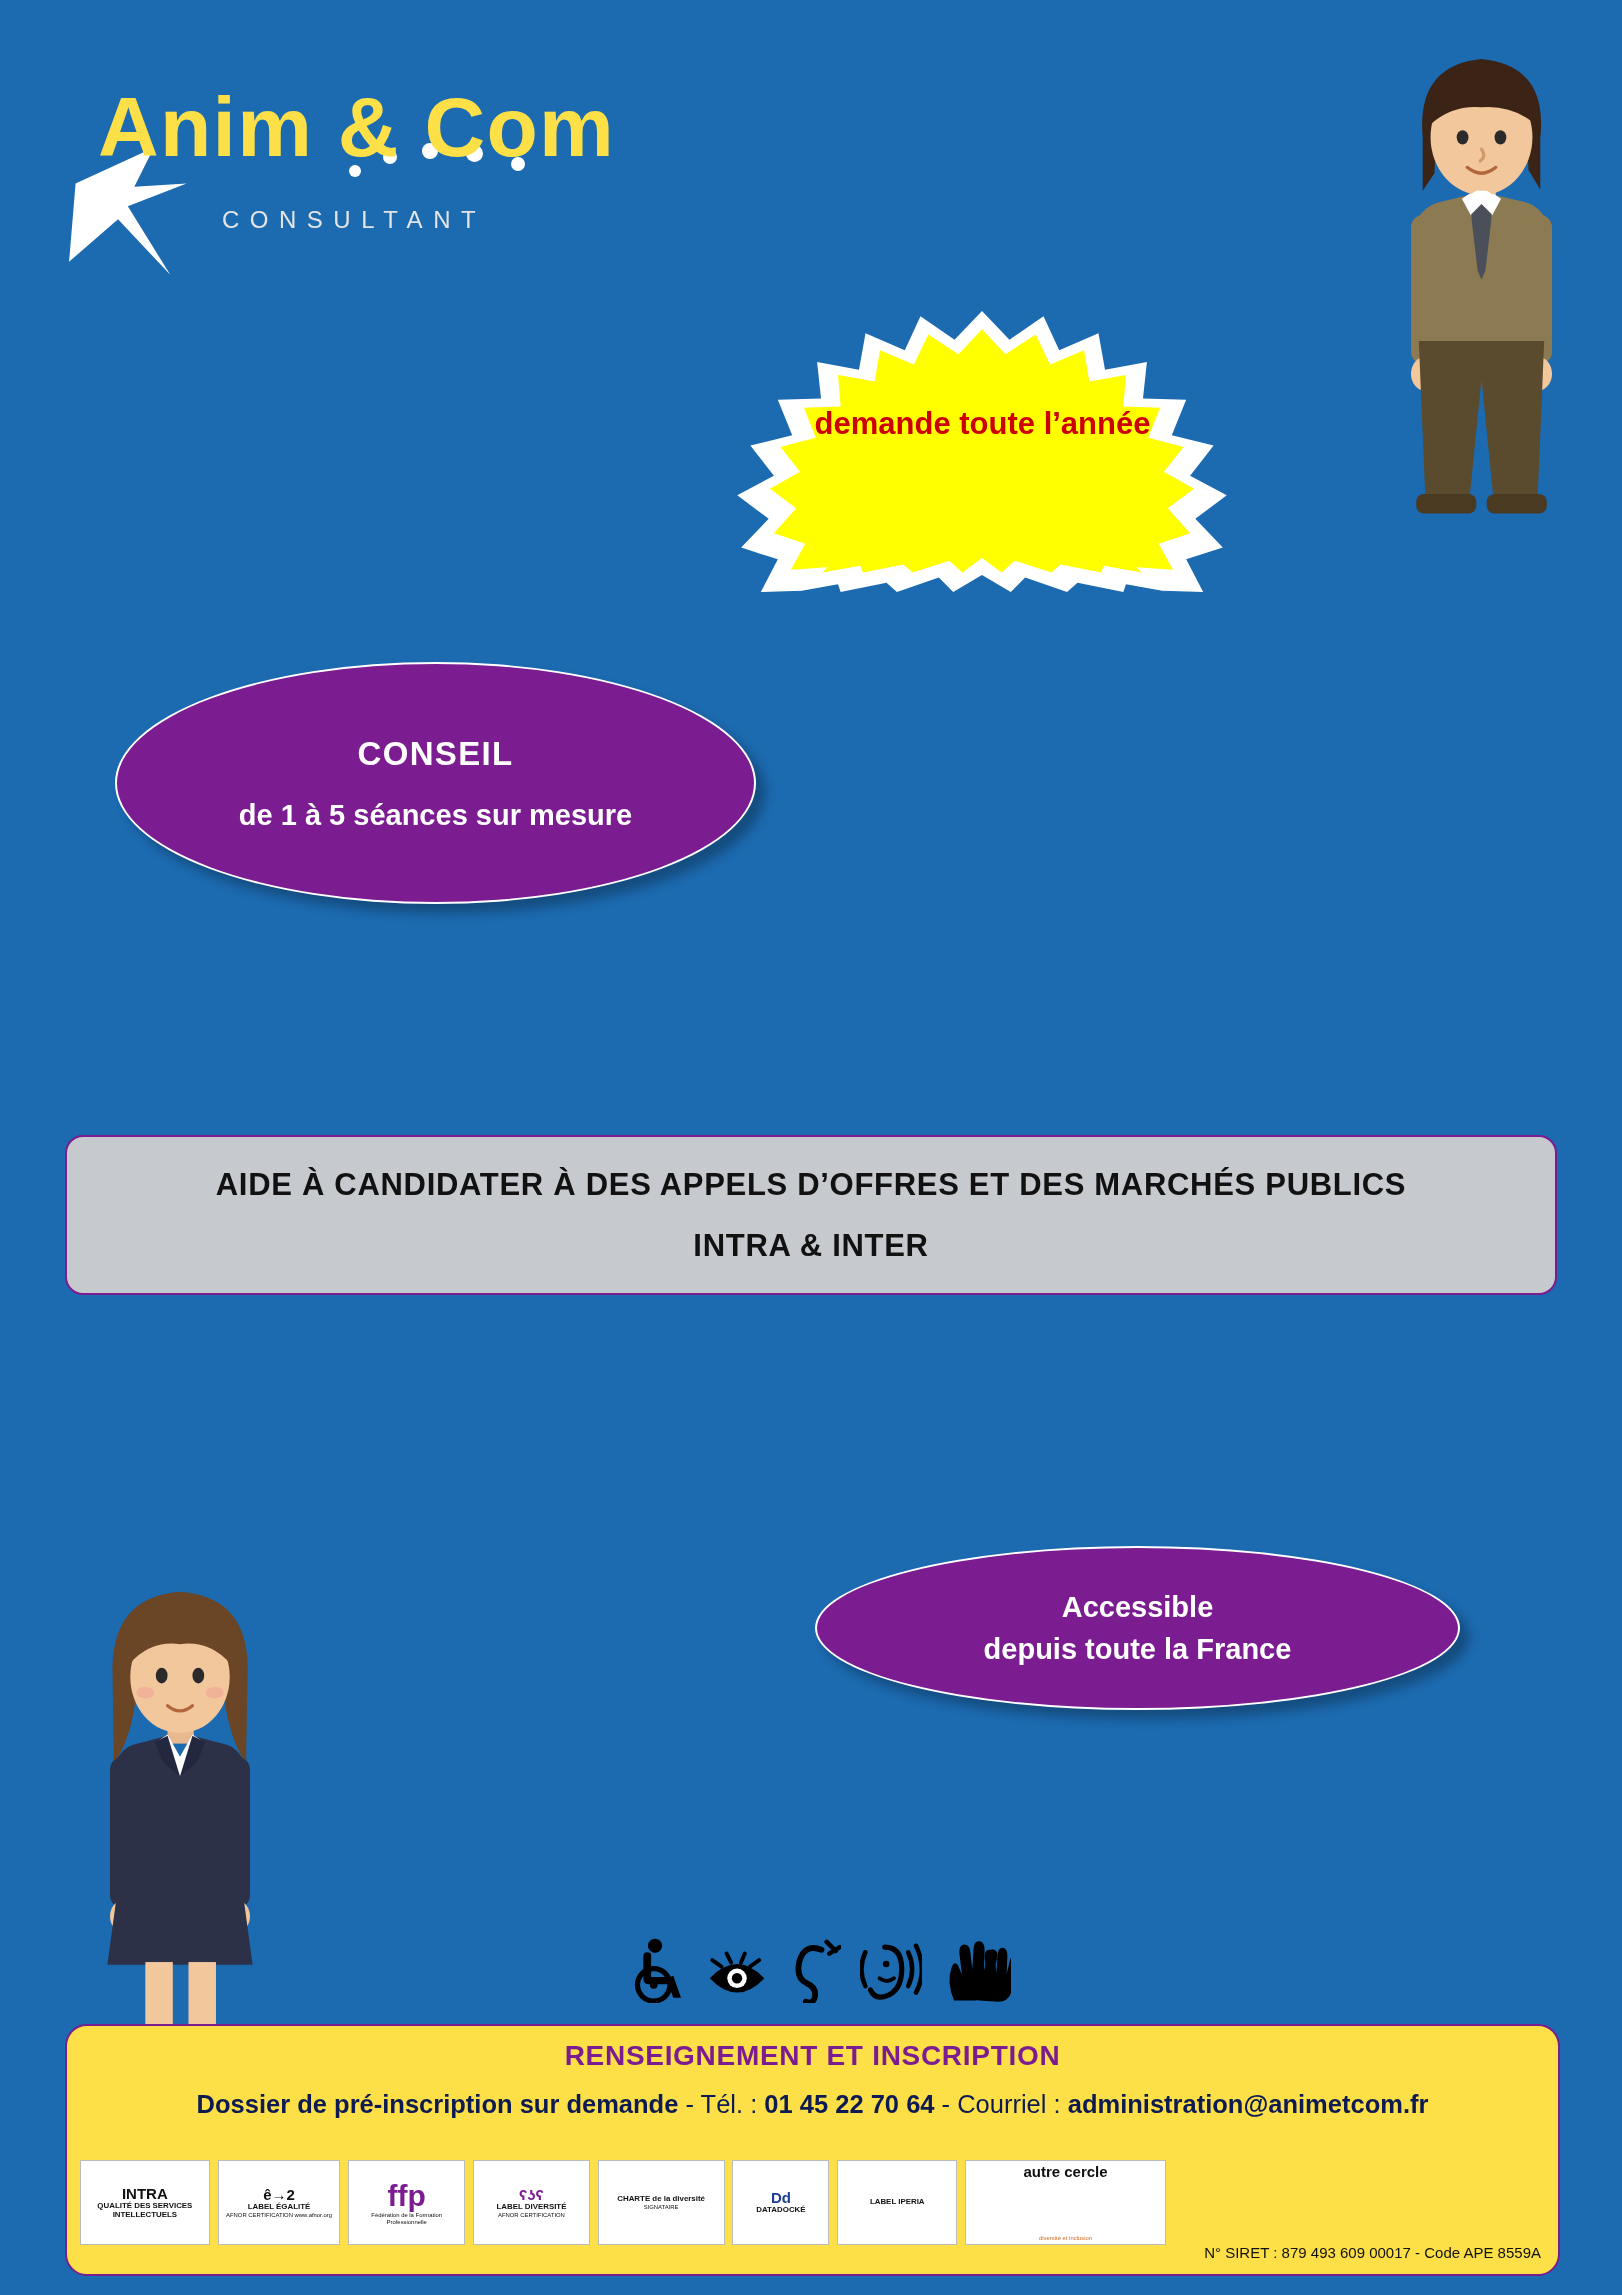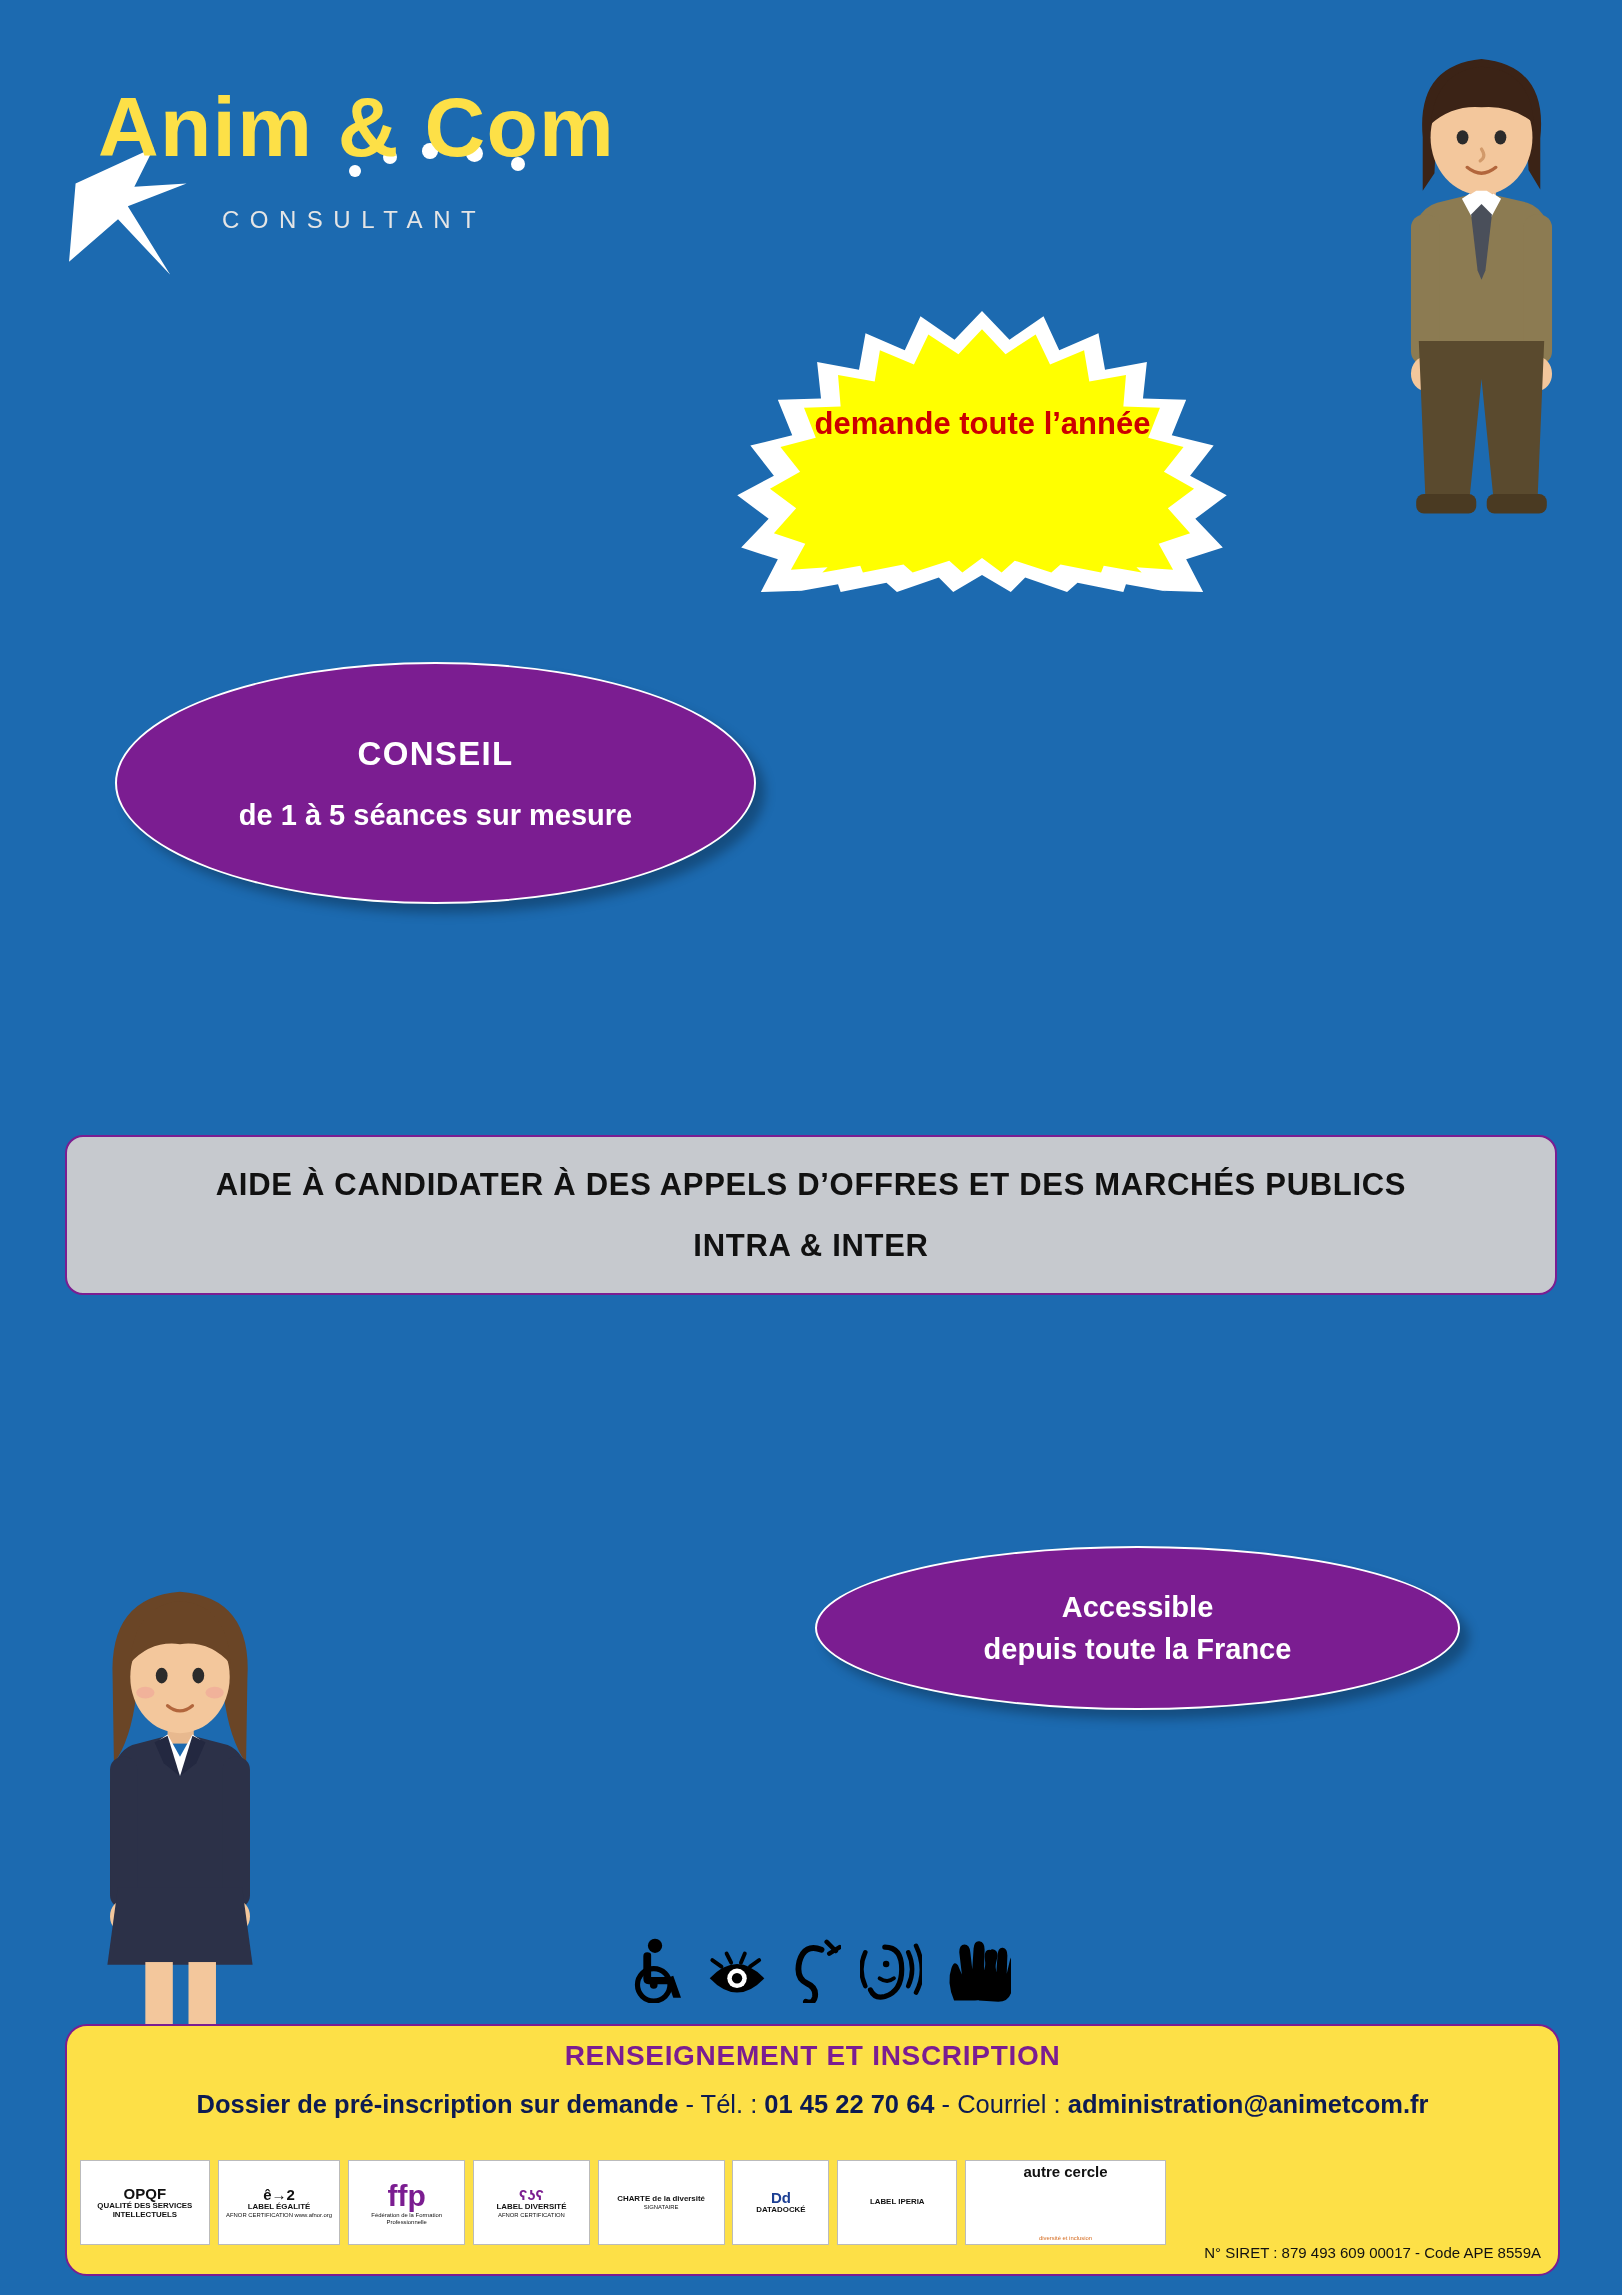--- a/index.html
+++ b/index.html
@@ -405,21 +405,21 @@
   </div>
 
   <div class="footer">
     <div class="footer-title">RENSEIGNEMENT ET INSCRIPTION</div>
     <div class="footer-contact">
       <b>Dossier de pré-inscription sur demande</b><span> - Tél. : </span><b>01 45 22 70 64</b><span> - Courriel : </span><b>administration@animetcom.fr</b>
     </div>
 
     <div class="footer-logos">
       <div class="flogo" style="width:131px;">
-        <div class="t1">OPQF</div>
+        <div class="t1">INTRA</div>
         <div class="t2">QUALITÉ DES SERVICES INTELLECTUELS</div>
       </div>
       <div class="flogo" style="width:124px;">
         <div class="t1">ê→2</div>
         <div class="t2">LABEL ÉGALITÉ</div>
         <div class="t3">AFNOR CERTIFICATION  www.afnor.org</div>
       </div>
       <div class="flogo" style="width:118px;">
         <div class="t1" style="font-size:30px;color:#7b1d91;">ffp</div>
         <div class="t3">Fédération de la Formation Professionnelle</div>

